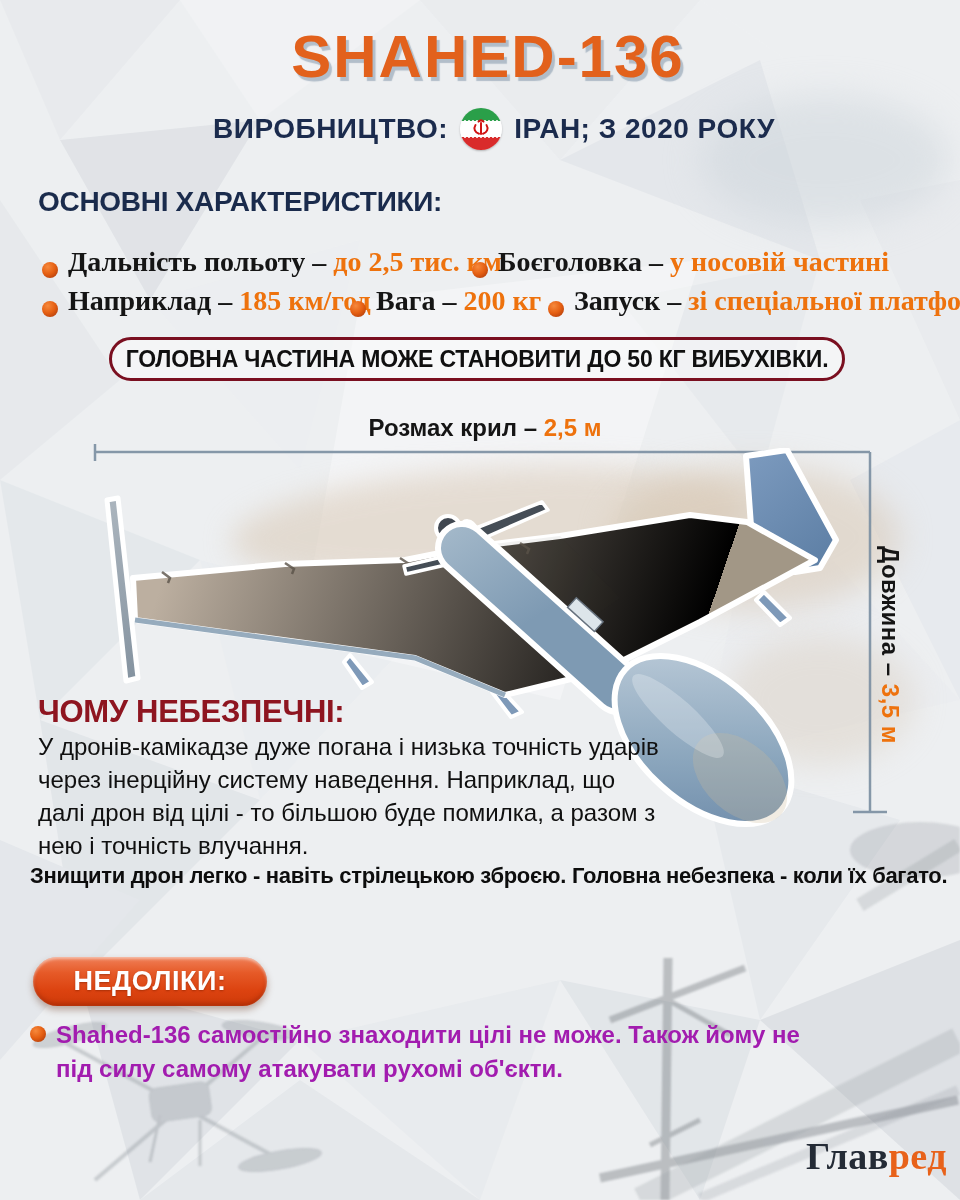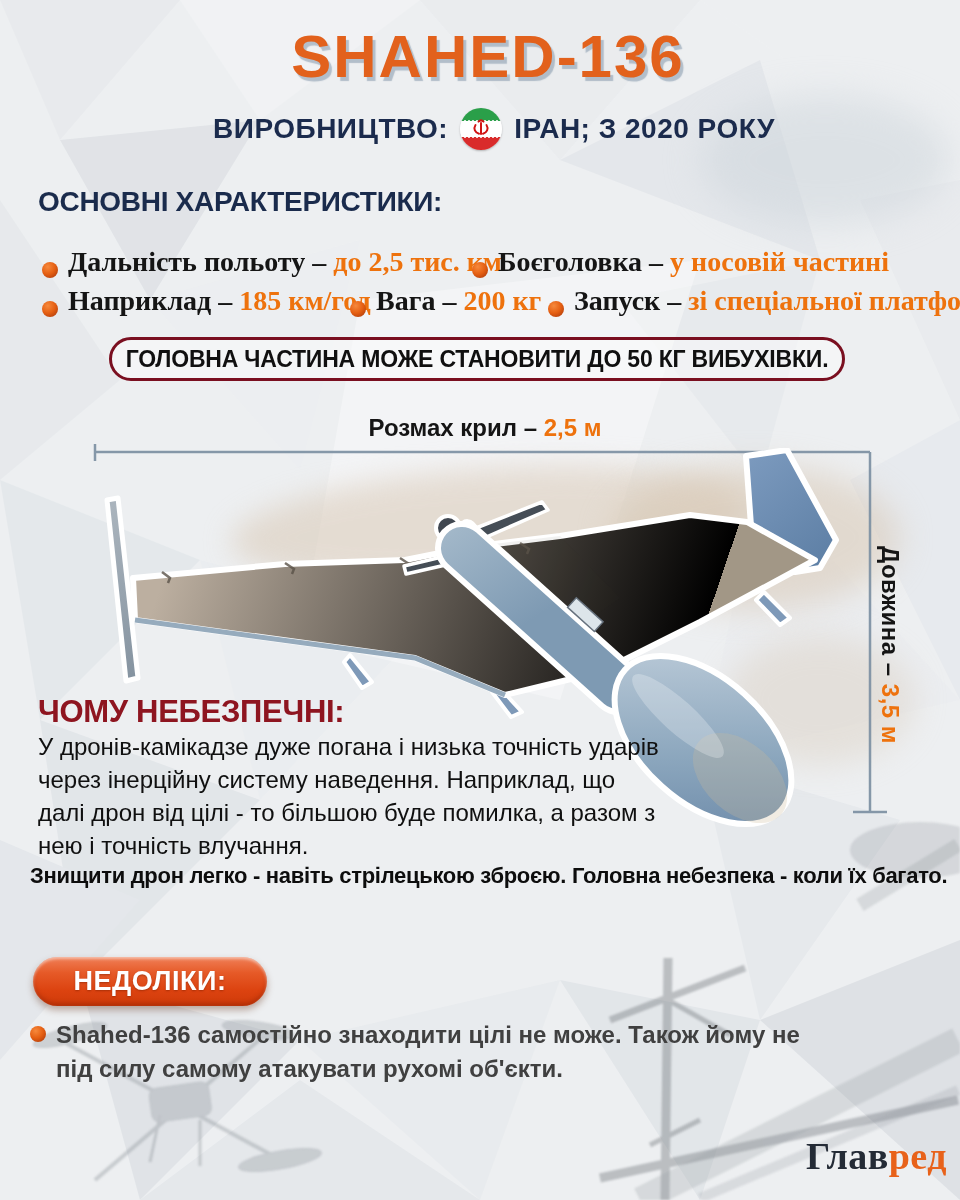--- a/index.html
+++ b/index.html
@@ -52,21 +52,21 @@
   p.danger-b{position:absolute;left:30px;top:862px;width:930px;margin:0;font-size:22px;line-height:28px;font-weight:700;color:#0d0d0d;letter-spacing:-.3px;}
 
   .btn{position:absolute;left:33px;top:957px;width:234px;height:49px;border-radius:26px;
     background:linear-gradient(180deg,#f08058 0%,#e65a28 32%,#dc4310 68%,#cf3a09 100%);
     box-shadow:0 4px 7px rgba(110,60,35,.4), inset 0 2px 3px rgba(255,255,255,.5), inset 0 -3px 4px rgba(120,25,0,.35);
     display:flex;align-items:center;justify-content:center;color:#fff;font-size:27px;font-weight:800;letter-spacing:.5px;
     text-shadow:0 1px 2px rgba(120,30,0,.5);}
   .drawback{position:absolute;left:30px;top:1018px;width:812px;display:flex;align-items:flex-start;}
   .drawback .dot{width:16px;height:16px;border-radius:50%;margin:8px 10px 0 0;flex:0 0 auto;
     background:radial-gradient(circle at 36% 30%, #f6893c 0%, #e55f12 48%, #a3330a 100%);}
-  .drawback .txt{font-size:24px;line-height:34px;font-weight:700;color:#404040;}
+  .drawback .txt{font-size:24px;line-height:34px;font-weight:700;color:#a21caf;}
 
   .logo{position:absolute;left:806px;top:1134px;font-family:"Liberation Serif", serif;font-weight:700;font-size:38px;color:#242b36;letter-spacing:.5px;}
   .logo .accent{color:#e8621a;}
 </style>
 </head>
 <body>
 
 <div class="page">
 
   <svg class="bg" viewBox="0 0 960 1200" aria-hidden="true">

